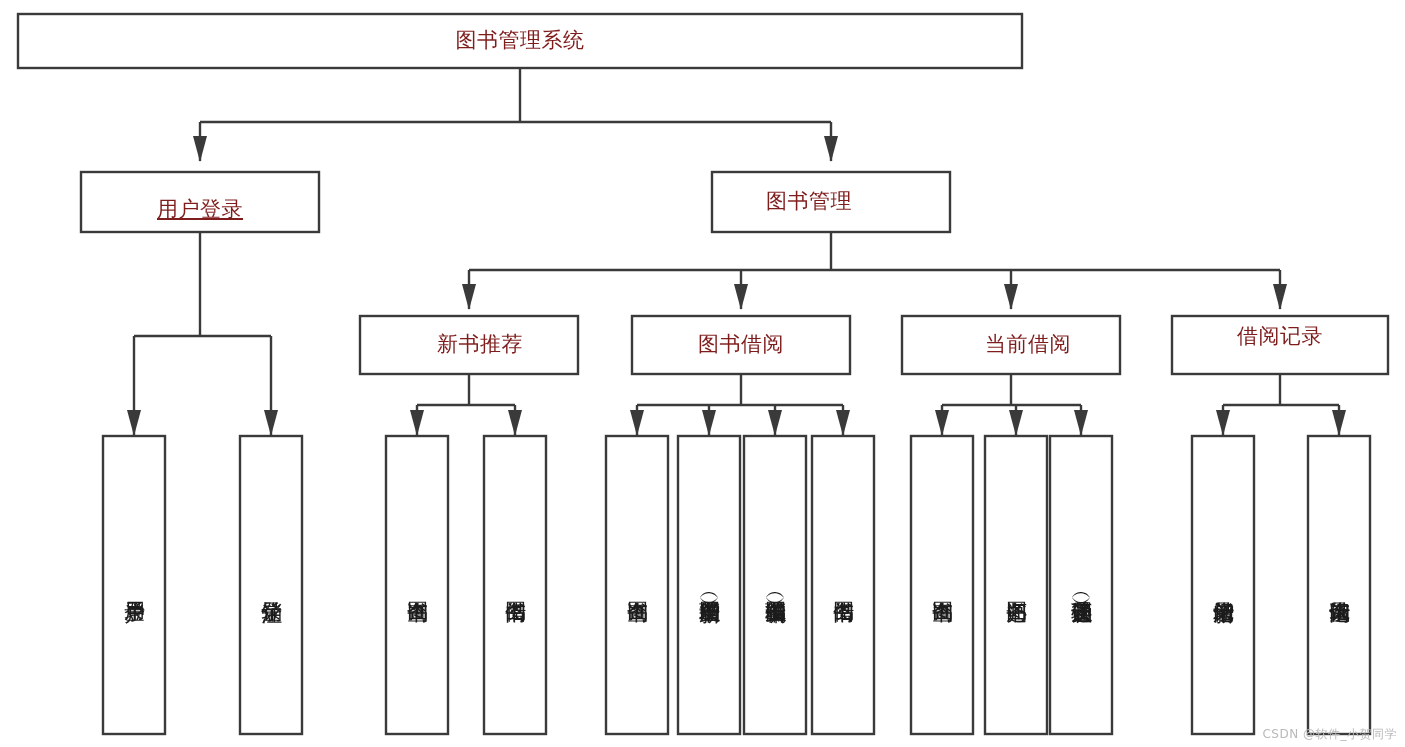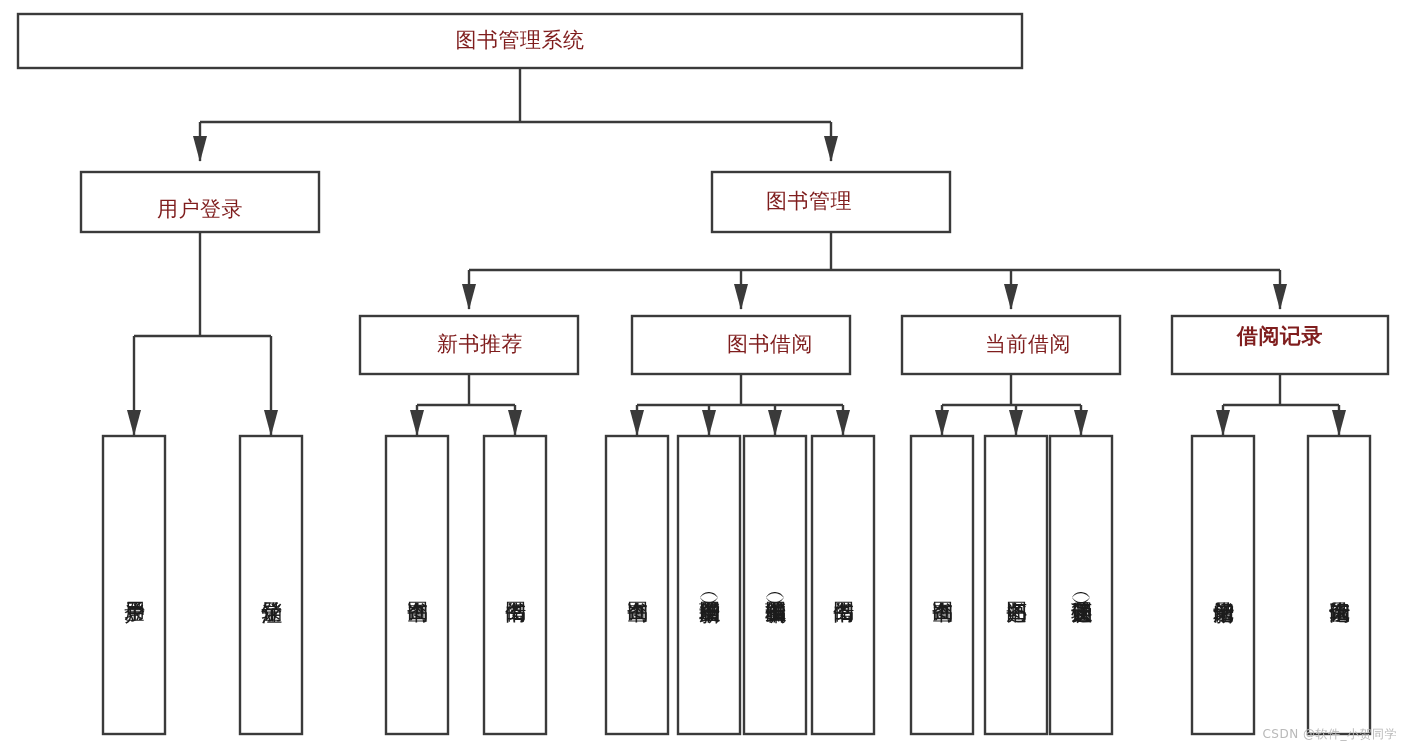--- a/index.html
+++ b/index.html
@@ -157,26 +157,26 @@
         <rect x="812" y="436" width="62" height="298" class="node-box"></rect>
         <rect x="911" y="436" width="62" height="298" class="node-box"></rect>
         <rect x="985" y="436" width="62" height="298" class="node-box"></rect>
         <rect x="1050" y="436" width="62" height="298" class="node-box"></rect>
         <rect x="1192" y="436" width="62" height="298" class="node-box"></rect>
         <rect x="1308" y="436" width="62" height="298" class="node-box"></rect>
       </g>
   </svg>
   <div id="labels-layer">
       <div class="node-label-h" style="left: 18px; top: 14px; width: 1004px; height: 54px;">图书管理系统</div>
-      <div class="node-label-h" style="left: 81px; top: 172px; width: 238px; height: 76px;">用户登录</div>
+      <div class="node-label-h" style="left: 81px; top: 172px; width: 238px; height: 76px; text-decoration: underline;">用户登录</div>
       <div class="node-label-h" style="left: 712px; top: 172px; width: 194px; height: 60px; font-family: Liberation Serif, serif;">图书管理</div>
       <div class="node-label-h" style="left: 360px; top: 316px; width: 240px; height: 58px;">新书推荐</div>
-      <div class="node-label-h" style="left: 632px; top: 316px; width: 218px; height: 58px; margin-left: 29px;">图书借阅</div>
+      <div class="node-label-h" style="left: 632px; top: 316px; width: 218px; height: 58px;">图书借阅</div>
       <div class="node-label-h" style="left: 902px; top: 316px; width: 252px; height: 58px;">当前借阅</div>
-      <div class="node-label-h" style="left: 1172px; top: 316px; width: 216px; height: 42px; font-weight: bold;">借阅记录</div>
+      <div class="node-label-h" style="left: 1172px; top: 316px; width: 216px; height: 42px;">借阅记录</div>
       <div class="node-label-v" style="left: 103px; top: 436px; width: 62px; height: 298px;">用户登录</div>
       <div class="node-label-v" style="left: 240px; top: 436px; width: 62px; height: 298px;">注销登录</div>
       <div class="node-label-v" style="left: 386px; top: 436px; width: 62px; height: 298px;">查询图书</div>
       <div class="node-label-v" style="left: 484px; top: 436px; width: 62px; height: 298px;">借阅图书</div>
       <div class="node-label-v" style="left: 606px; top: 436px; width: 62px; height: 298px;">查询图书</div>
       <div class="node-label-v" style="left: 678px; top: 436px; width: 62px; height: 298px;">新增图书（管理员）</div>
       <div class="node-label-v" style="left: 744px; top: 436px; width: 62px; height: 298px;">编辑图书（管理员）</div>
       <div class="node-label-v" style="left: 812px; top: 436px; width: 62px; height: 298px;">借阅图书</div>
       <div class="node-label-v" style="left: 911px; top: 436px; width: 62px; height: 298px;">查询图书</div>
       <div class="node-label-v" style="left: 985px; top: 436px; width: 62px; height: 298px;">归还图书</div>

